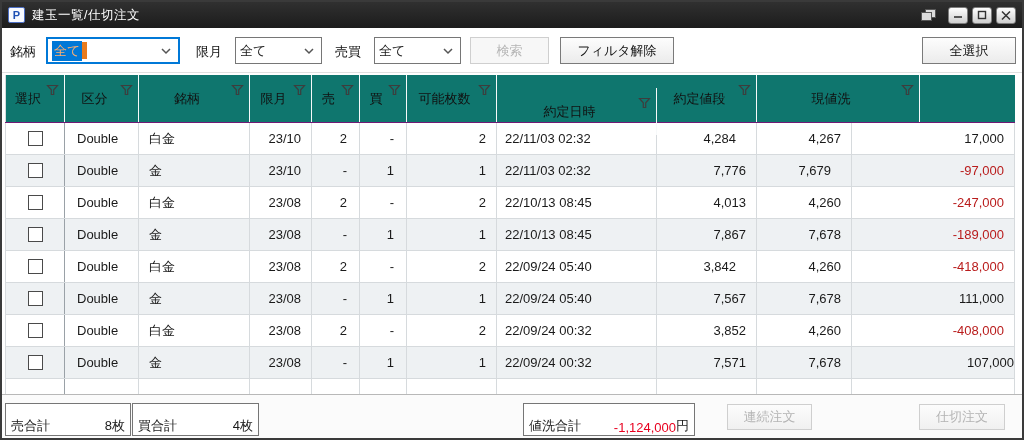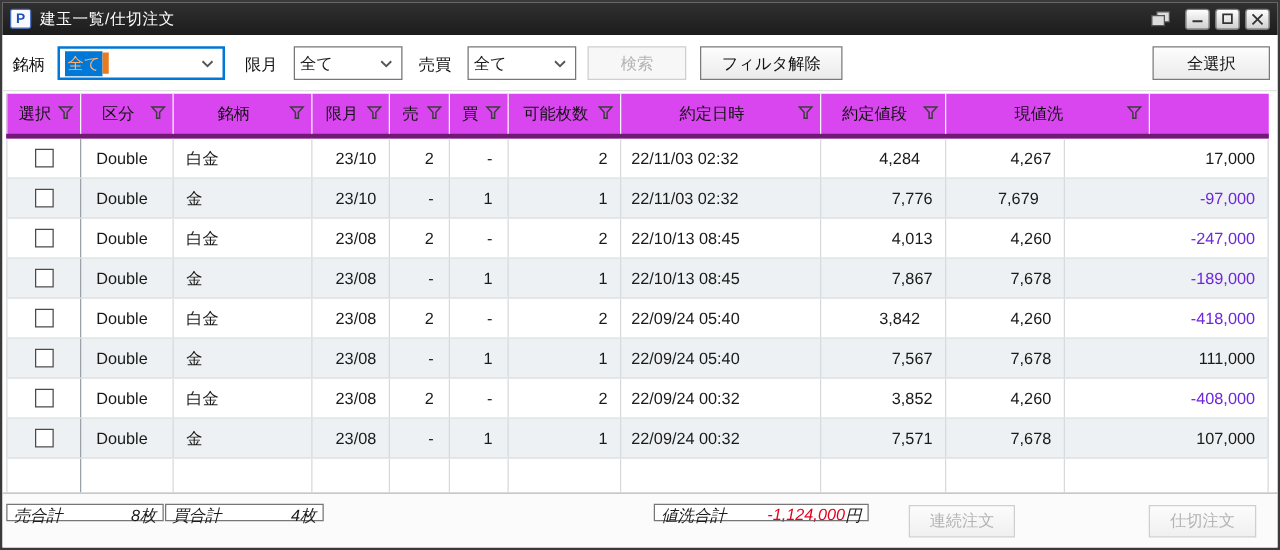--- a/index.html
+++ b/index.html
@@ -32,37 +32,37 @@
   .btn { position:absolute; top:9px; height:27px; border:1px solid #7a7a7a;
          background:linear-gradient(#fdfdfd,#ebebeb); color:#111; font-size:13px;
          display:flex; align-items:center; justify-content:center; }
   .btn.disabled { border-color:#cfcfcf; color:#b4b4b4; background:#f7f7f7; }
 
   
   .tablewrap { flex:1 1 auto; overflow:hidden; padding:2px 3px 0 3px; background:#fff; }
   .grid { width:1010px; }
   .tr { display:flex; height:32px; border-bottom:1px solid #d6dadd; background:#fff; }
   .tr.alt { background:#eef1f3; }
-  .tr.head { background:#d946ef; border-bottom:4px solid #701a75; height:36px; }
+  .tr.head { background:#0f766e; border-bottom:1px solid #701a75; height:48px; }
   .td, .th { height:100%; border-right:1px solid #d6dadd; display:flex; align-items:center; overflow:hidden; }
   .td.first, .th.first { border-left:1px solid #d6dadd; }
   .td.c0 { border-right-color:#9aa1a7; }
   .th { border-right:1px solid #f7f9fa; position:relative; font-size:13px; color:#111; }
   .th .hlab { flex:1; text-align:center; padding-right:14px; }
   .th .funnel { position:absolute; right:5px; top:9px; }
   .align-l { justify-content:flex-start; }
   .align-r { justify-content:flex-end; }
-  .neg { color:#6d28d9; }
+  .neg { color:#b91c1c; }
   .checkbox { width:15px; height:15px; border:1px solid #4a4a4a; background:#fff; margin:0 auto; }
   .tr.filler { height:29px; background:#fff; }
 
   
   .statusbar { height:44px; flex:0 0 auto; background:#fbfbfb; border-top:1px solid #b8b8b8; position:relative; }
-  .sum-box { position:absolute; top:8px; height:14px; border:1px solid #767676; background:#fff;
-             display:flex; align-items:flex-start; padding:0 5px; font-size:13px;font-style:italic; }
+  .sum-box { position:absolute; top:8px; height:33px; border:1px solid #767676; background:#fff;
+             display:flex; align-items:flex-end; padding:0 5px; font-size:13px; }
   .sum-box .val { margin-left:auto; }
   .neg-total { color:#e8001f; }
   .sb-btn { position:absolute; top:9px; height:26px; border:1px solid #cfcfcf;
             background:linear-gradient(#fcfcfc,#f0f0f0); color:#b4b4b4; font-size:13px;
             display:flex; align-items:center; justify-content:center; }
 </style>
 </head>
 <body>
 
 <div class="window">
@@ -170,21 +170,21 @@
             <span class="funnel"><svg width="13" height="12" viewBox="0 0 13 12">
                 <path d="M1.5 1.5 h10 l-3.8 4.3 v4.7 h-2.4 v-4.7 z" fill="none" stroke="#3d3d3d" stroke-width="1.2"></path>
               </svg></span>
           </div>
           <div class="th" style="width: 90px;">
             <span class="hlab">可能枚数</span>
             <span class="funnel"><svg width="13" height="12" viewBox="0 0 13 12">
                 <path d="M1.5 1.5 h10 l-3.8 4.3 v4.7 h-2.4 v-4.7 z" fill="none" stroke="#3d3d3d" stroke-width="1.2"></path>
               </svg></span>
           </div>
-          <div class="th" style="width: 160px;">
+          <div class="th" style="width: 160px; margin-top: 13px;">
             <span class="hlab">約定日時</span>
             <span class="funnel"><svg width="13" height="12" viewBox="0 0 13 12">
                 <path d="M1.5 1.5 h10 l-3.8 4.3 v4.7 h-2.4 v-4.7 z" fill="none" stroke="#3d3d3d" stroke-width="1.2"></path>
               </svg></span>
           </div>
           <div class="th" style="width: 100px;">
             <span class="hlab">約定値段</span>
             <span class="funnel"><svg width="13" height="12" viewBox="0 0 13 12">
                 <path d="M1.5 1.5 h10 l-3.8 4.3 v4.7 h-2.4 v-4.7 z" fill="none" stroke="#3d3d3d" stroke-width="1.2"></path>
               </svg></span>
@@ -308,21 +308,21 @@
             </div>
             <div class="td c1 align-l" style="width: 74px; padding-left: 12px;">Double</div>
             <div class="td c2 align-l" style="width: 111px; padding-left: 10px;">金</div>
             <div class="td c3 align-r" style="width: 62px; padding-right: 10px;">23/08</div>
             <div class="td c4 align-r" style="width: 48px; padding-right: 12px;">-</div>
             <div class="td c5 align-r" style="width: 47px; padding-right: 12px;">1</div>
             <div class="td c6 align-r" style="width: 90px; padding-right: 10px;">1</div>
             <div class="td c7 align-l" style="width: 160px; padding-left: 8px;">22/09/24 00:32</div>
             <div class="td c8 align-r" style="width: 100px; padding-right: 10px;">7,571</div>
             <div class="td c9 align-r" style="width: 95px; padding-right: 10px;">7,678</div>
-            <div class="td c10 align-r" style="width: 163px; padding-right: 10px;">107,000</div>
+            <div class="td c10 align-r" style="width: 163px; ">107,000</div>
           </div>
           <div class="tr filler">
             <div class="td c0 first" style="width: 60px;"></div>
             <div class="td c1" style="width: 74px;"></div>
             <div class="td c2" style="width: 111px;"></div>
             <div class="td c3" style="width: 62px;"></div>
             <div class="td c4" style="width: 48px;"></div>
             <div class="td c5" style="width: 47px;"></div>
             <div class="td c6" style="width: 90px;"></div>
             <div class="td c7" style="width: 160px;"></div>

